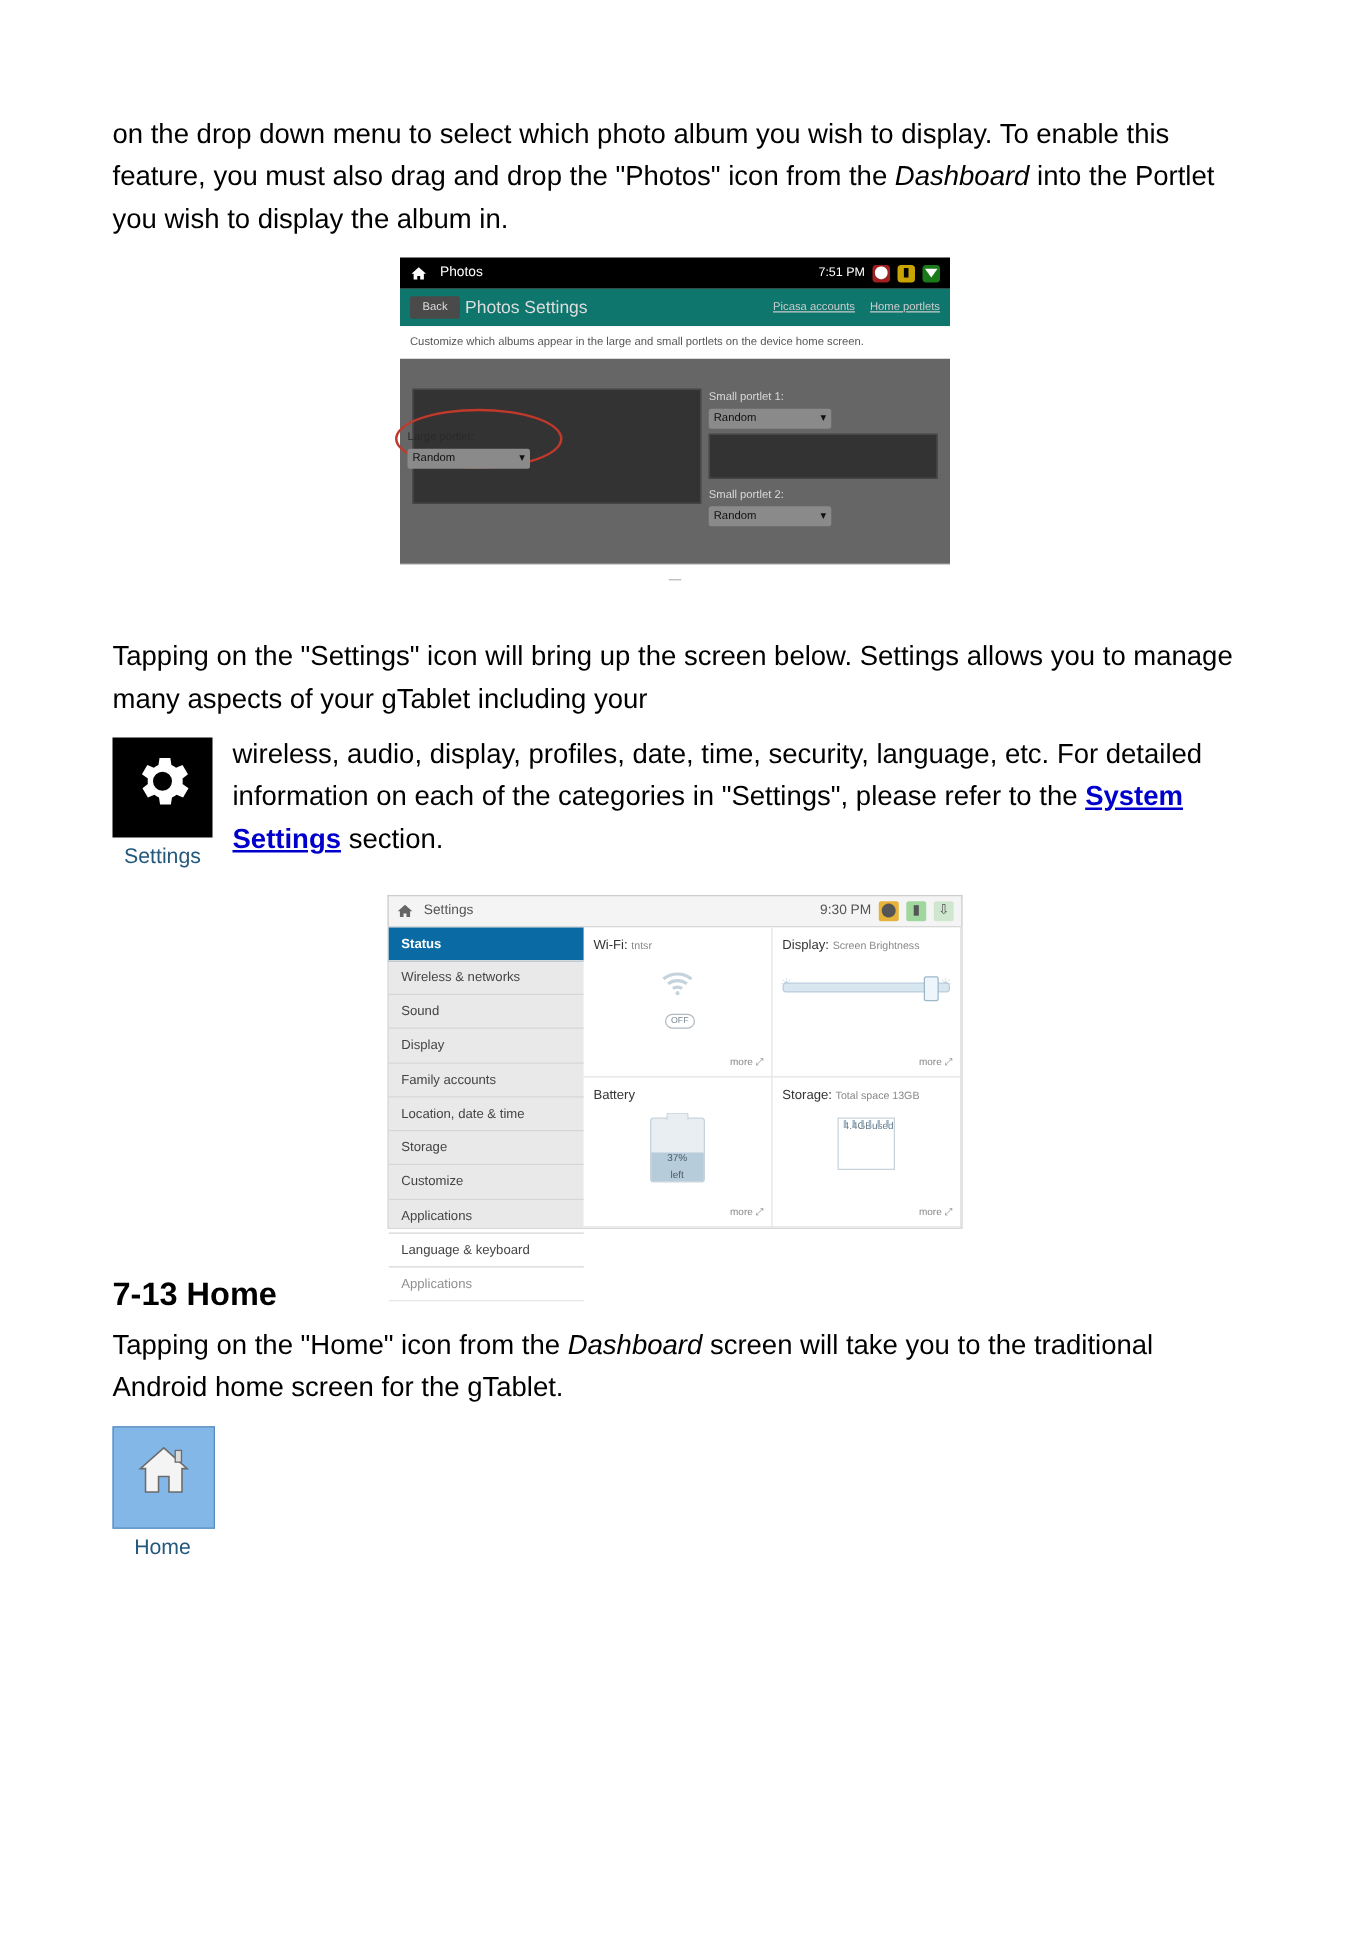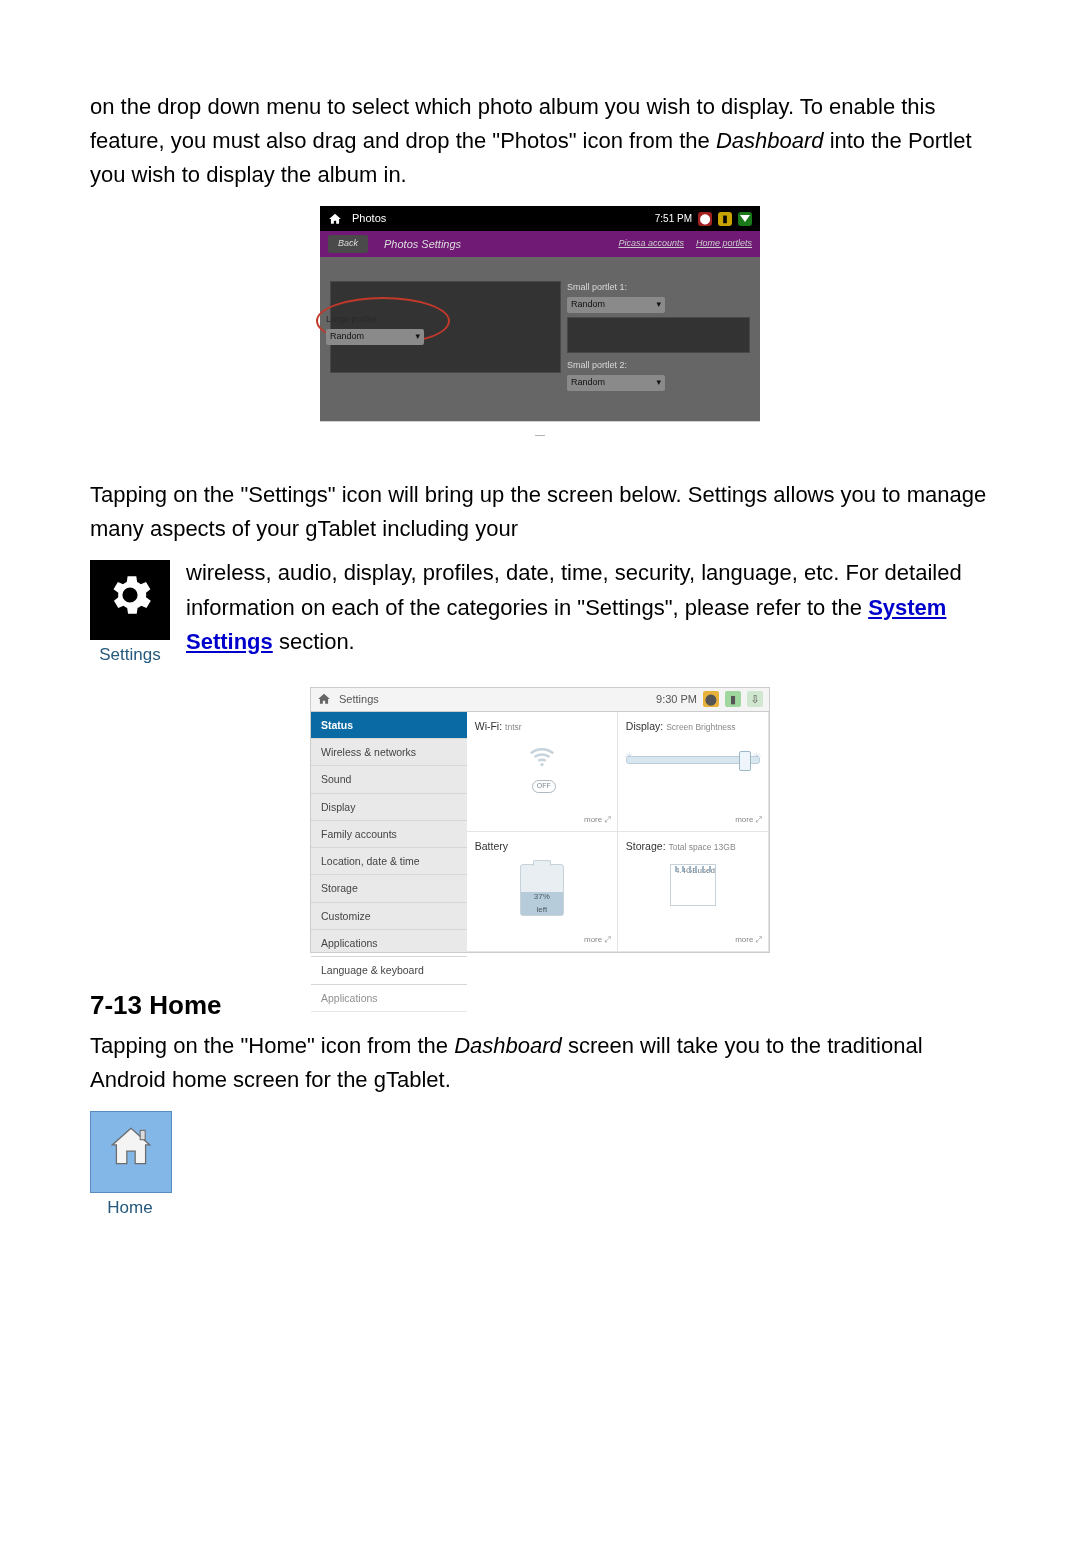--- a/index.html
+++ b/index.html
@@ -61,34 +61,33 @@
   .yellow { background: #c9a400; color: #000; }
   .green  { background: #1a7a1a; position: relative; }
   .down-tri {
     width: 0; height: 0;
     border-left: 5px solid transparent;
     border-right: 5px solid transparent;
     border-top: 7px solid #fff;
   }
 
   .photos-sub {
-    background: #701a75;
+    background: #0f766e;
     display: flex; align-items: center;
     padding: 4px 8px;
     justify-content: space-between;
-    font-style: italic;
   }
   .btn-back {
     background: #4a4a4a;
     color: #ddd;
     padding: 2px 10px;
     border-radius: 2px;
     font-size: 9px;
   }
-  .sub-title { color: #ddd; margin-left: 16px; font-size: 11px; flex: 1; }
+  .sub-title { color: #ddd; margin-left: 4px; font-size: 14px; flex: 1; }
   .sub-links { display: flex; gap: 12px; }
   .sub-link  { color: #ccc; font-size: 9px; text-decoration: underline; }
 
   .photos-desc {
     background: #fff;
     color: #555;
     font-size: 9px;
     padding: 6px 8px;
   }
   .photos-body {
@@ -329,20 +328,21 @@
     <div class="photos-sub">
       <span style="display:flex;align-items:center;">
         <span class="btn-back">Back</span>
         <span class="sub-title">Photos Settings</span>
       </span>
       <span class="sub-links">
         <span class="sub-link">Picasa accounts</span>
         <span class="sub-link">Home portlets</span>
       </span>
     </div>
+    <div class="photos-desc">Customize which albums appear in the large and small portlets on the device home screen.</div>
     <div class="photos-body">
       <div class="red-ellipse"></div>
       <div class="large-slot">
         <div class="large-label-block">
           <div class="slot-label" style="color:#2a2a2a;">Large portlet:</div>
           <div class="dropdown">
             <span>Random</span>
                 <span>▾</span>
           </div>
         </div>

